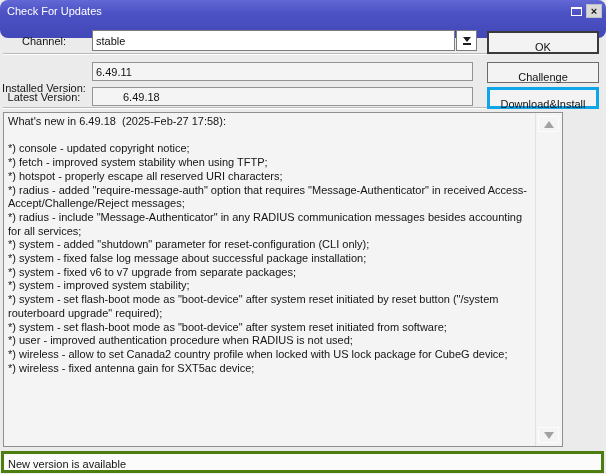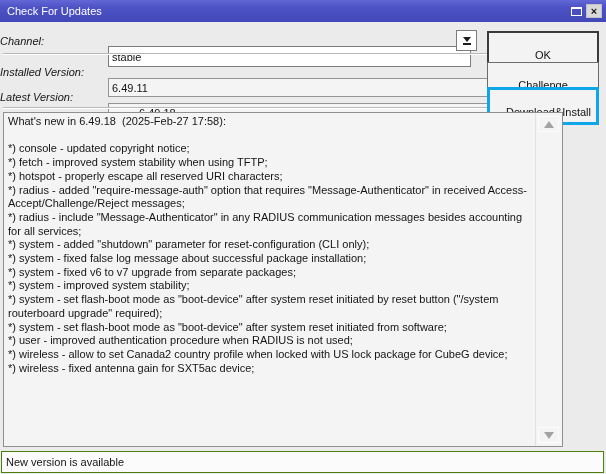--- a/index.html
+++ b/index.html
@@ -5,62 +5,63 @@
   html,body{margin:0;padding:0;}
   body{
     width:606px;height:474px;position:relative;overflow:hidden;
     background:#ebebeb;
     font-family:"Liberation Sans", sans-serif;
     font-size:11px;color:#1a1a1a;
     -webkit-font-smoothing:none;
   }
   
   .titlebar{
-    position:absolute;left:0;top:0;width:606px;height:22px;
+    position:absolute;left:0;top:0;width:606px;height:38px;
     background:linear-gradient(180deg,#6368d6 0%,#4c51c4 35%,#4348b8 100%);
+    border-radius:8px;
   }
   .title-text{
     position:absolute;left:7px;top:0;line-height:22px;color:#ffffff;font-size:11px;
   }
   .win-btn{position:absolute;top:4px;width:16px;height:14px;box-sizing:border-box;cursor:default;}
   .btn-max{right:22px;background:transparent;display:flex;align-items:center;justify-content:center;}
   .btn-max .max-glyph{
     width:11px;height:9px;box-sizing:border-box;
     border:1px solid #ffffff;border-top:2px solid #ffffff;background:transparent;
   }
   .btn-close{
     right:4px;background:#d9d9d9;border:1px solid #c0c0c8;
     color:#161616;font-weight:bold;font-size:11px;line-height:12px;text-align:center;
   }
   
-  .flabel{position:absolute;text-align:left;color:#141414;font-style:italic;}
+  .flabel{position:absolute;text-align:center;color:#141414;}
   .lbl-channel{left:0;top:35px;width:88px;}
-  .lbl-installed{left:0;top:66px;width:88px;}
+  .lbl-installed{left:0;top:82px;width:88px;}
   .lbl-latest{left:0;top:91px;width:88px;}
   .txt{
     position:absolute;box-sizing:border-box;border:1px solid #7c7c7c;background:#ffffff;
     font-family:"Liberation Sans", sans-serif;font-size:11px;color:#111;
-    padding:0 0 0 3px;margin:16px;outline:none;
+    padding:0 0 0 3px;margin:0;outline:none;
   }
   .channel-input{left:92px;top:30px;width:363px;height:21px;}
   .ro-field{background:#f4f4f4;border-color:#949494;}
   .installed-field{left:92px;top:62px;width:381px;height:19px;}
   .latest-field{left:92px;top:87px;width:381px;height:19px;padding-left:30px;}
   .dropdown-btn{
     position:absolute;left:456px;top:30px;width:21px;height:21px;box-sizing:border-box;
     border:1px solid #7c7c7c;background:#ffffff;padding:0;
     display:flex;flex-direction:column;align-items:center;justify-content:center;cursor:default;
   }
   .dd-tri{width:0;height:0;border-left:4px solid transparent;border-right:4px solid transparent;border-top:5px solid #1d1d1d;}
   .dd-bar{width:8px;height:2px;background:#1d1d1d;margin-top:1px;}
   
   .btn{
     position:absolute;box-sizing:border-box;background:#f3f3f3;
     font-family:"Liberation Sans", sans-serif;font-size:11px;color:#111;
-    text-align:center;padding:16px;margin:0;cursor:default;
+    text-align:center;padding:8px;margin:0;cursor:default;
   }
   .btn-ok{left:487px;top:31px;width:112px;height:23px;border:2px solid #3a3a3a;}
   .btn-download{left:487px;top:62px;width:112px;height:21px;border:1px solid #6b6b6b;}
   .btn-dl-install{left:487px;top:87px;width:112px;height:21px;border:3px solid #0ea5e9;}
   
   .separator{position:absolute;left:3px;width:484px;height:2px;
     background:linear-gradient(#b9b9b9 50%, #ffffff 50%);}
   .sep-1{top:53px;}
   .sep-2{top:107px;}
   
@@ -77,21 +78,21 @@
   .scroll-btn{position:absolute;left:2px;width:21px;height:16px;
     display:flex;align-items:center;justify-content:center;background:transparent;
     border:1px solid #fdfdfd;box-sizing:border-box;cursor:default;}
   .scroll-btn.up{top:3px;}
   .scroll-btn.down{bottom:3px;}
   .tri-up{width:0;height:0;border-left:5px solid transparent;border-right:5px solid transparent;border-bottom:7px solid #a2a2a2;}
   .tri-down{width:0;height:0;border-left:5px solid transparent;border-right:5px solid transparent;border-top:7px solid #a2a2a2;}
   
   .status-bar{
     position:absolute;left:1px;top:451px;width:603px;height:22px;box-sizing:border-box;
-    border:1px solid #4d7c0f;background:#fbfbfb;
+    border:3px solid #4d7c0f;background:#fbfbfb;
     line-height:20px;padding-left:4px;color:#141414;
   }
 </style>
 </head>
 <body>
 
 <div class="titlebar">
   <span class="title-text">Check For Updates</span>
   <div class="win-btn btn-max">
     <span class="max-glyph"></span>

